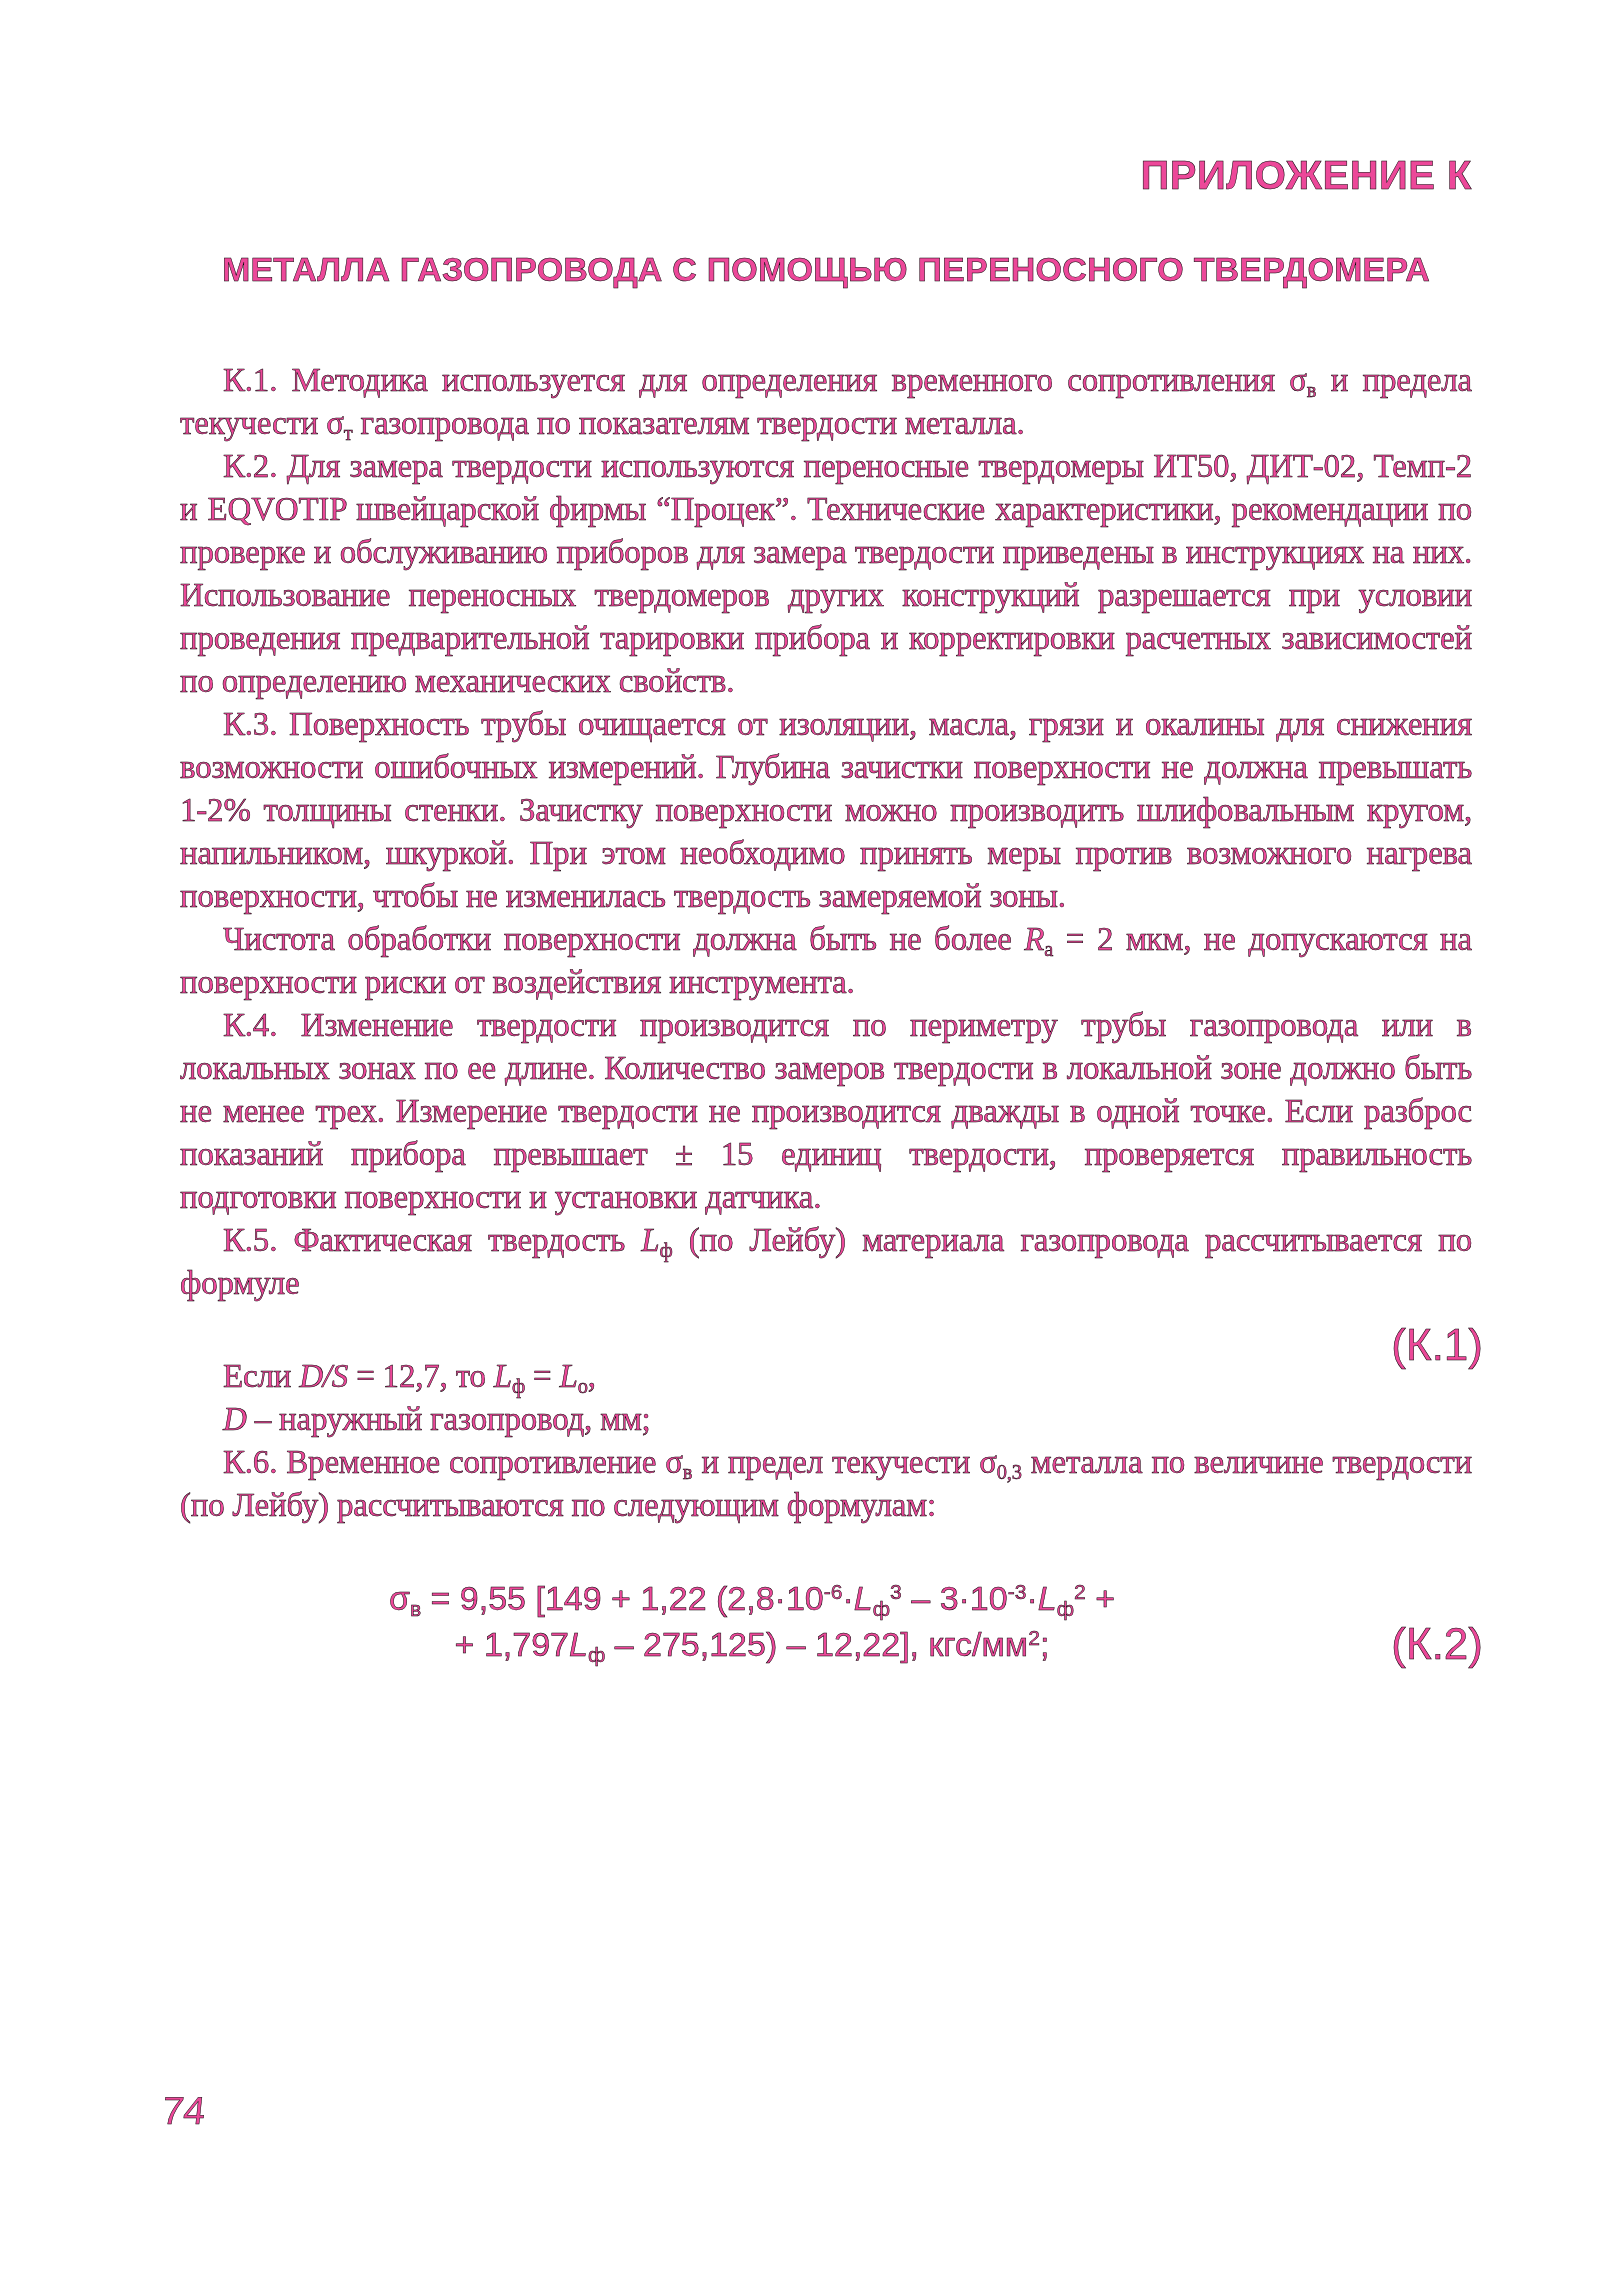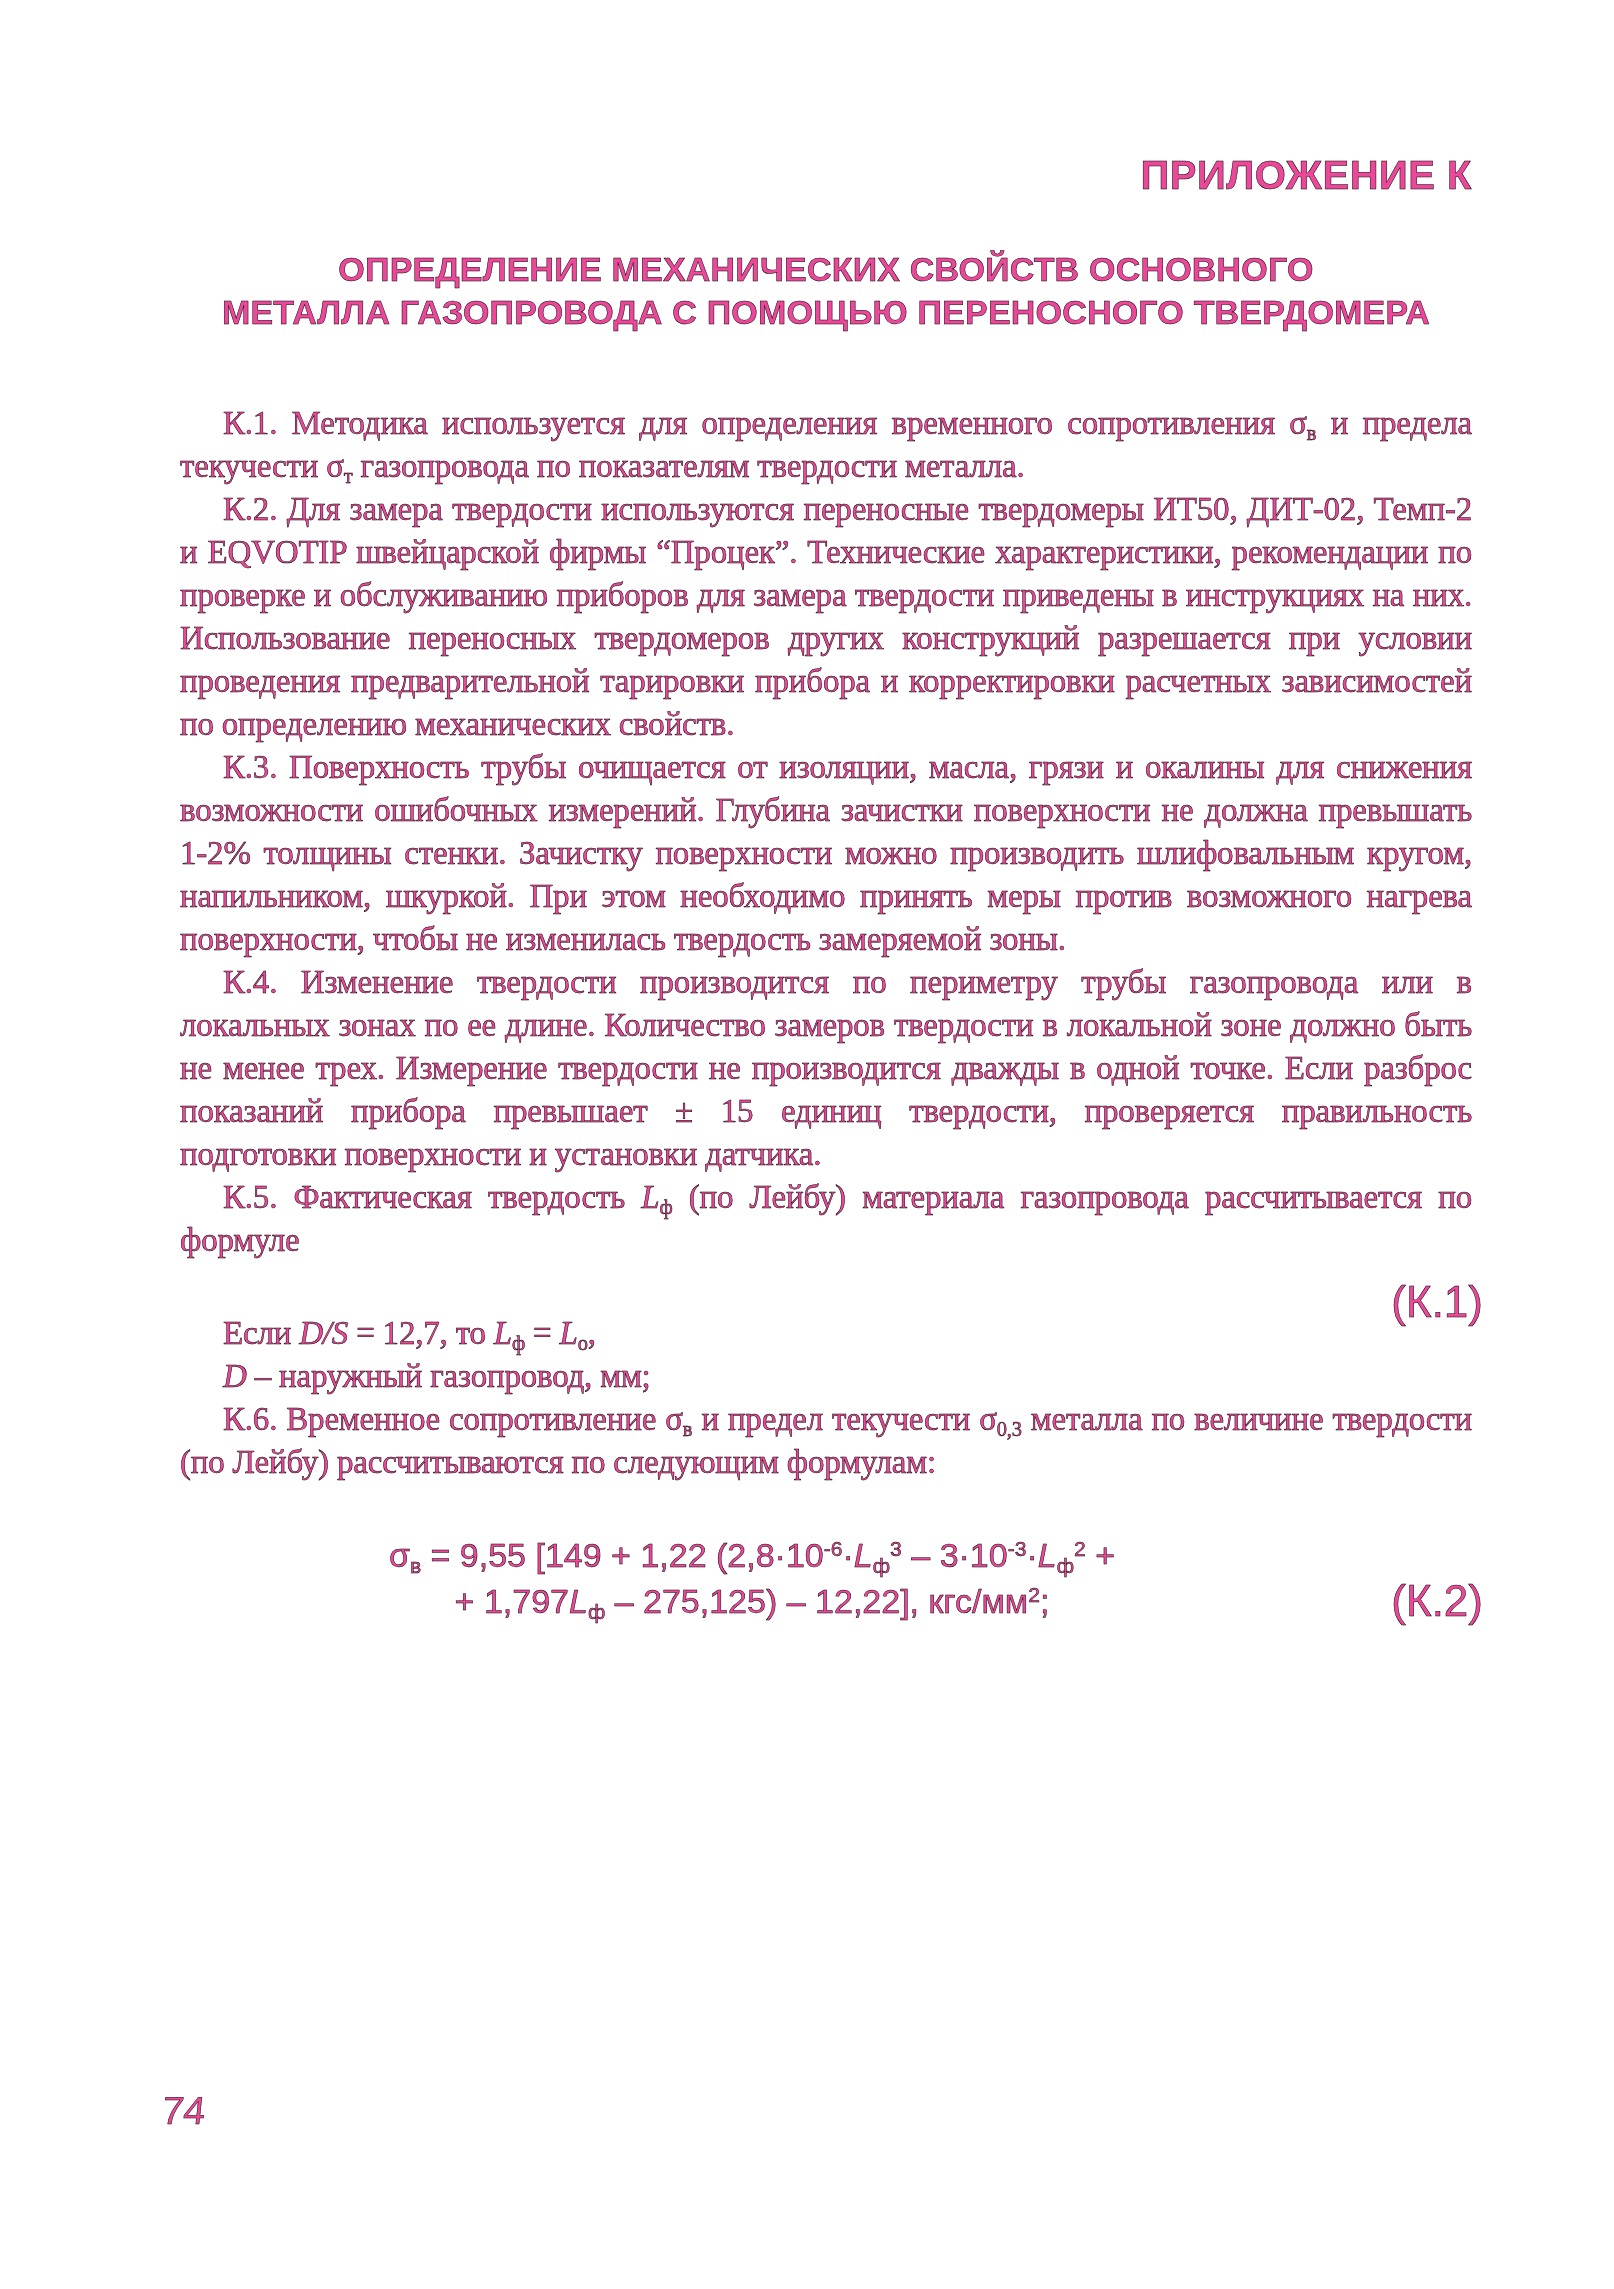--- a/index.html
+++ b/index.html
@@ -65,32 +65,32 @@
 </style>
 </head>
 <body>
 
 <div class="page">
   <div class="text-col">
 
     <div class="appendix">ПРИЛОЖЕНИЕ К</div>
 
     <div class="doc-title">
-      <div>ОПРЕДЕЛЕНИЕ МЕХАНИЧЕСКИХ СВОЙСТВ ОСНОВНОГО</div>
       <div>МЕТАЛЛА ГАЗОПРОВОДА С ПОМОЩЬЮ ПЕРЕНОСНОГО ТВЕРДОМЕРА</div>
     </div>
 
     <div class="body-block">
 
       <p class="body">К.1. Методика используется для определения временного сопротивления σ<sub>в</sub> и предела текучести σ<sub>т</sub> газопровода по показателям твердости металла.</p>
 
       <p class="body">К.2. Для замера твердости используются переносные твердомеры ИТ50, ДИТ-02, Темп-2 и EQVOTIP швейцарской фирмы “Процек”. Технические характеристики, рекомендации по проверке и обслуживанию приборов для замера твердости приведены в инструкциях на них. Использование переносных твердомеров других конструкций разрешается при условии проведения предварительной тарировки прибора и корректировки расчетных зависимостей по определению механических свойств.</p>
 
       <p class="body">К.3. Поверхность трубы  очищается от изоляции, масла, грязи и окалины для снижения возможности ошибочных измерений. Глубина зачистки поверхности не должна превышать 1-2% толщины стенки. Зачистку поверхности можно производить шлифовальным кругом, напильником, шкуркой. При этом необходимо принять меры против возможного нагрева поверхности, чтобы не изменилась твердость замеряемой зоны.</p>
 
+      <p class="body">Чистота обработки поверхности должна быть не более <i>R</i><sub>а</sub> = 2 мкм, не допускаются на поверхности риски от воздействия инструмента.</p>
 
       <p class="body">К.4. Изменение твердости производится по периметру трубы газопровода или в локальных зонах по ее длине. Количество замеров твердости в локальной зоне должно быть не менее трех. Измерение твердости не производится дважды в одной точке. Если разброс показаний прибора превышает ± 15 единиц твердости, проверяется правильность подготовки поверхности и установки датчика.</p>
 
       <p class="body">К.5. Фактическая твердость <i>L</i><sub>ф</sub> (по Лейбу) материала газопровода рассчитывается по формуле</p>
 
       <div class="formula-row">
         <span class="formula-label">(К.1)</span>
       </div>
 
       <p class="body no-justify">Если <i>D/S</i> = 12,7, то <i>L</i><sub>ф</sub> = <i>L</i><sub>о</sub>,</p>

